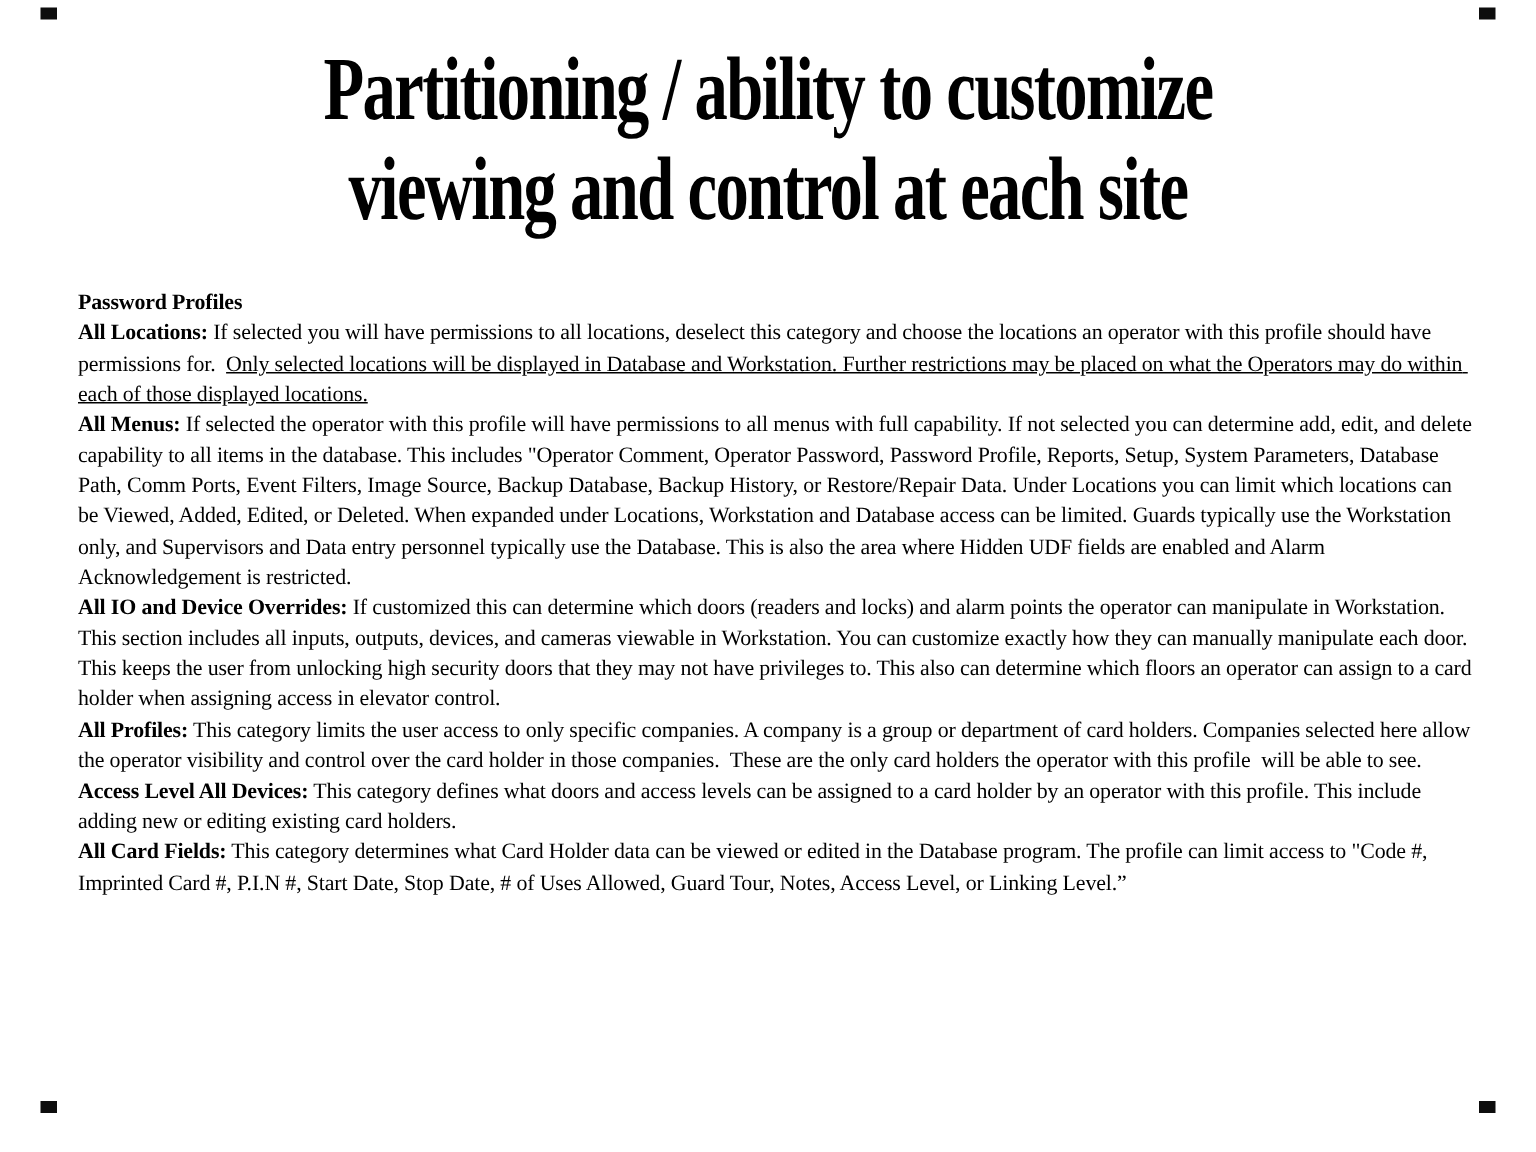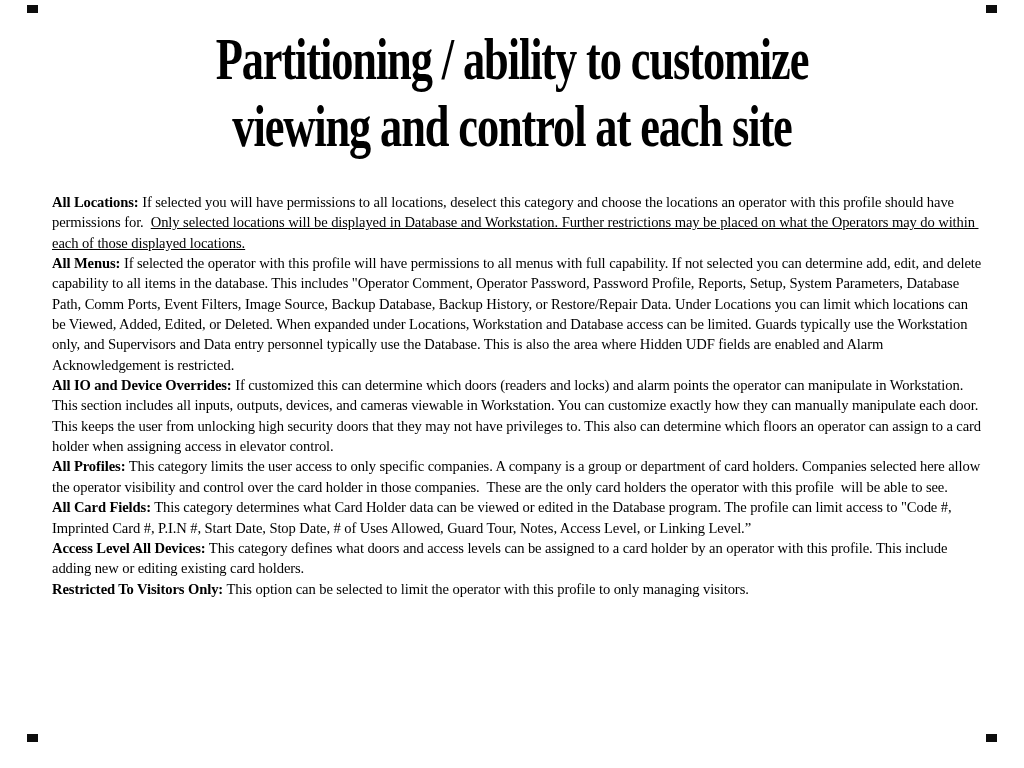--- a/index.html
+++ b/index.html
@@ -63,22 +63,22 @@
 <div class="slide">
 
   <div class="corner-mark cm-tl"></div>
   <div class="corner-mark cm-tr"></div>
   <div class="corner-mark cm-bl"></div>
   <div class="corner-mark cm-br"></div>
 
   <h1 class="title"><span>Partitioning / ability to customize</span><br><span>viewing and control at each site</span></h1>
 
   <div class="body-text">
+      <div class="para"><b>Password Profiles</b></div>
       <div class="para"><b>All Locations:</b><span> If selected you will have permissions to all locations, deselect this category and choose the locations an operator with this profile should have permissions for.  </span><span class="u">Only selected locations will be displayed in Database and Workstation. Further restrictions may be placed on what the Operators may do within each of those displayed locations.</span></div>
       <div class="para"><b>All Menus:</b><span> If selected the operator with this profile will have permissions to all menus with full capability. If not selected you can determine add, edit, and delete capability to all items in the database. This includes "Operator Comment, Operator Password, Password Profile, Reports, Setup, System Parameters, Database Path, Comm Ports, Event Filters, Image Source, Backup Database, Backup History, or Restore/Repair Data. Under Locations you can limit which locations can be Viewed, Added, Edited, or Deleted. When expanded under Locations, Workstation and Database access can be limited. Guards typically use the Workstation only, and Supervisors and Data entry personnel typically use the Database. This is also the area where Hidden UDF fields are enabled and Alarm Acknowledgement is restricted.</span></div>
       <div class="para"><b>All IO and Device Overrides:</b><span> If customized this can determine which doors (readers and locks) and alarm points the operator can manipulate in Workstation. This section includes all inputs, outputs, devices, and cameras viewable in Workstation. You can customize exactly how they can manually manipulate each door. This keeps the user from unlocking high security doors that they may not have privileges to. This also can determine which floors an operator can assign to a card holder when assigning access in elevator control.</span></div>
       <div class="para"><b>All Profiles:</b><span> This category limits the user access to only specific companies. A company is a group or department of card holders. Companies selected here allow the operator visibility and control over the card holder in those companies.  These are the only card holders the operator with this profile  will be able to see.</span></div>
+      <div class="para"><b>Access Level All Devices:</b><span> This category defines what doors and access levels can be assigned to a card holder by an operator with this profile. This include adding new or editing existing card holders.</span></div>
       <div class="para"><b>All Card Fields:</b><span> This category determines what Card Holder data can be viewed or edited in the Database program. The profile can limit access to "Code #, Imprinted Card #, P.I.N #, Start Date, Stop Date, # of Uses Allowed, Guard Tour, Notes, Access Level, or Linking Level.”</span></div>
-      <div class="para"><b>Access Level All Devices:</b><span> This category defines what doors and access levels can be assigned to a card holder by an operator with this profile. This include adding new or editing existing card holders.</span></div>
-      <div class="para"><b>Restricted To Visitors Only:</b><span> This option can be selected to limit the operator with this profile to only managing visitors.</span></div>
     </div>
 
 </div>
 
 </body></html>

